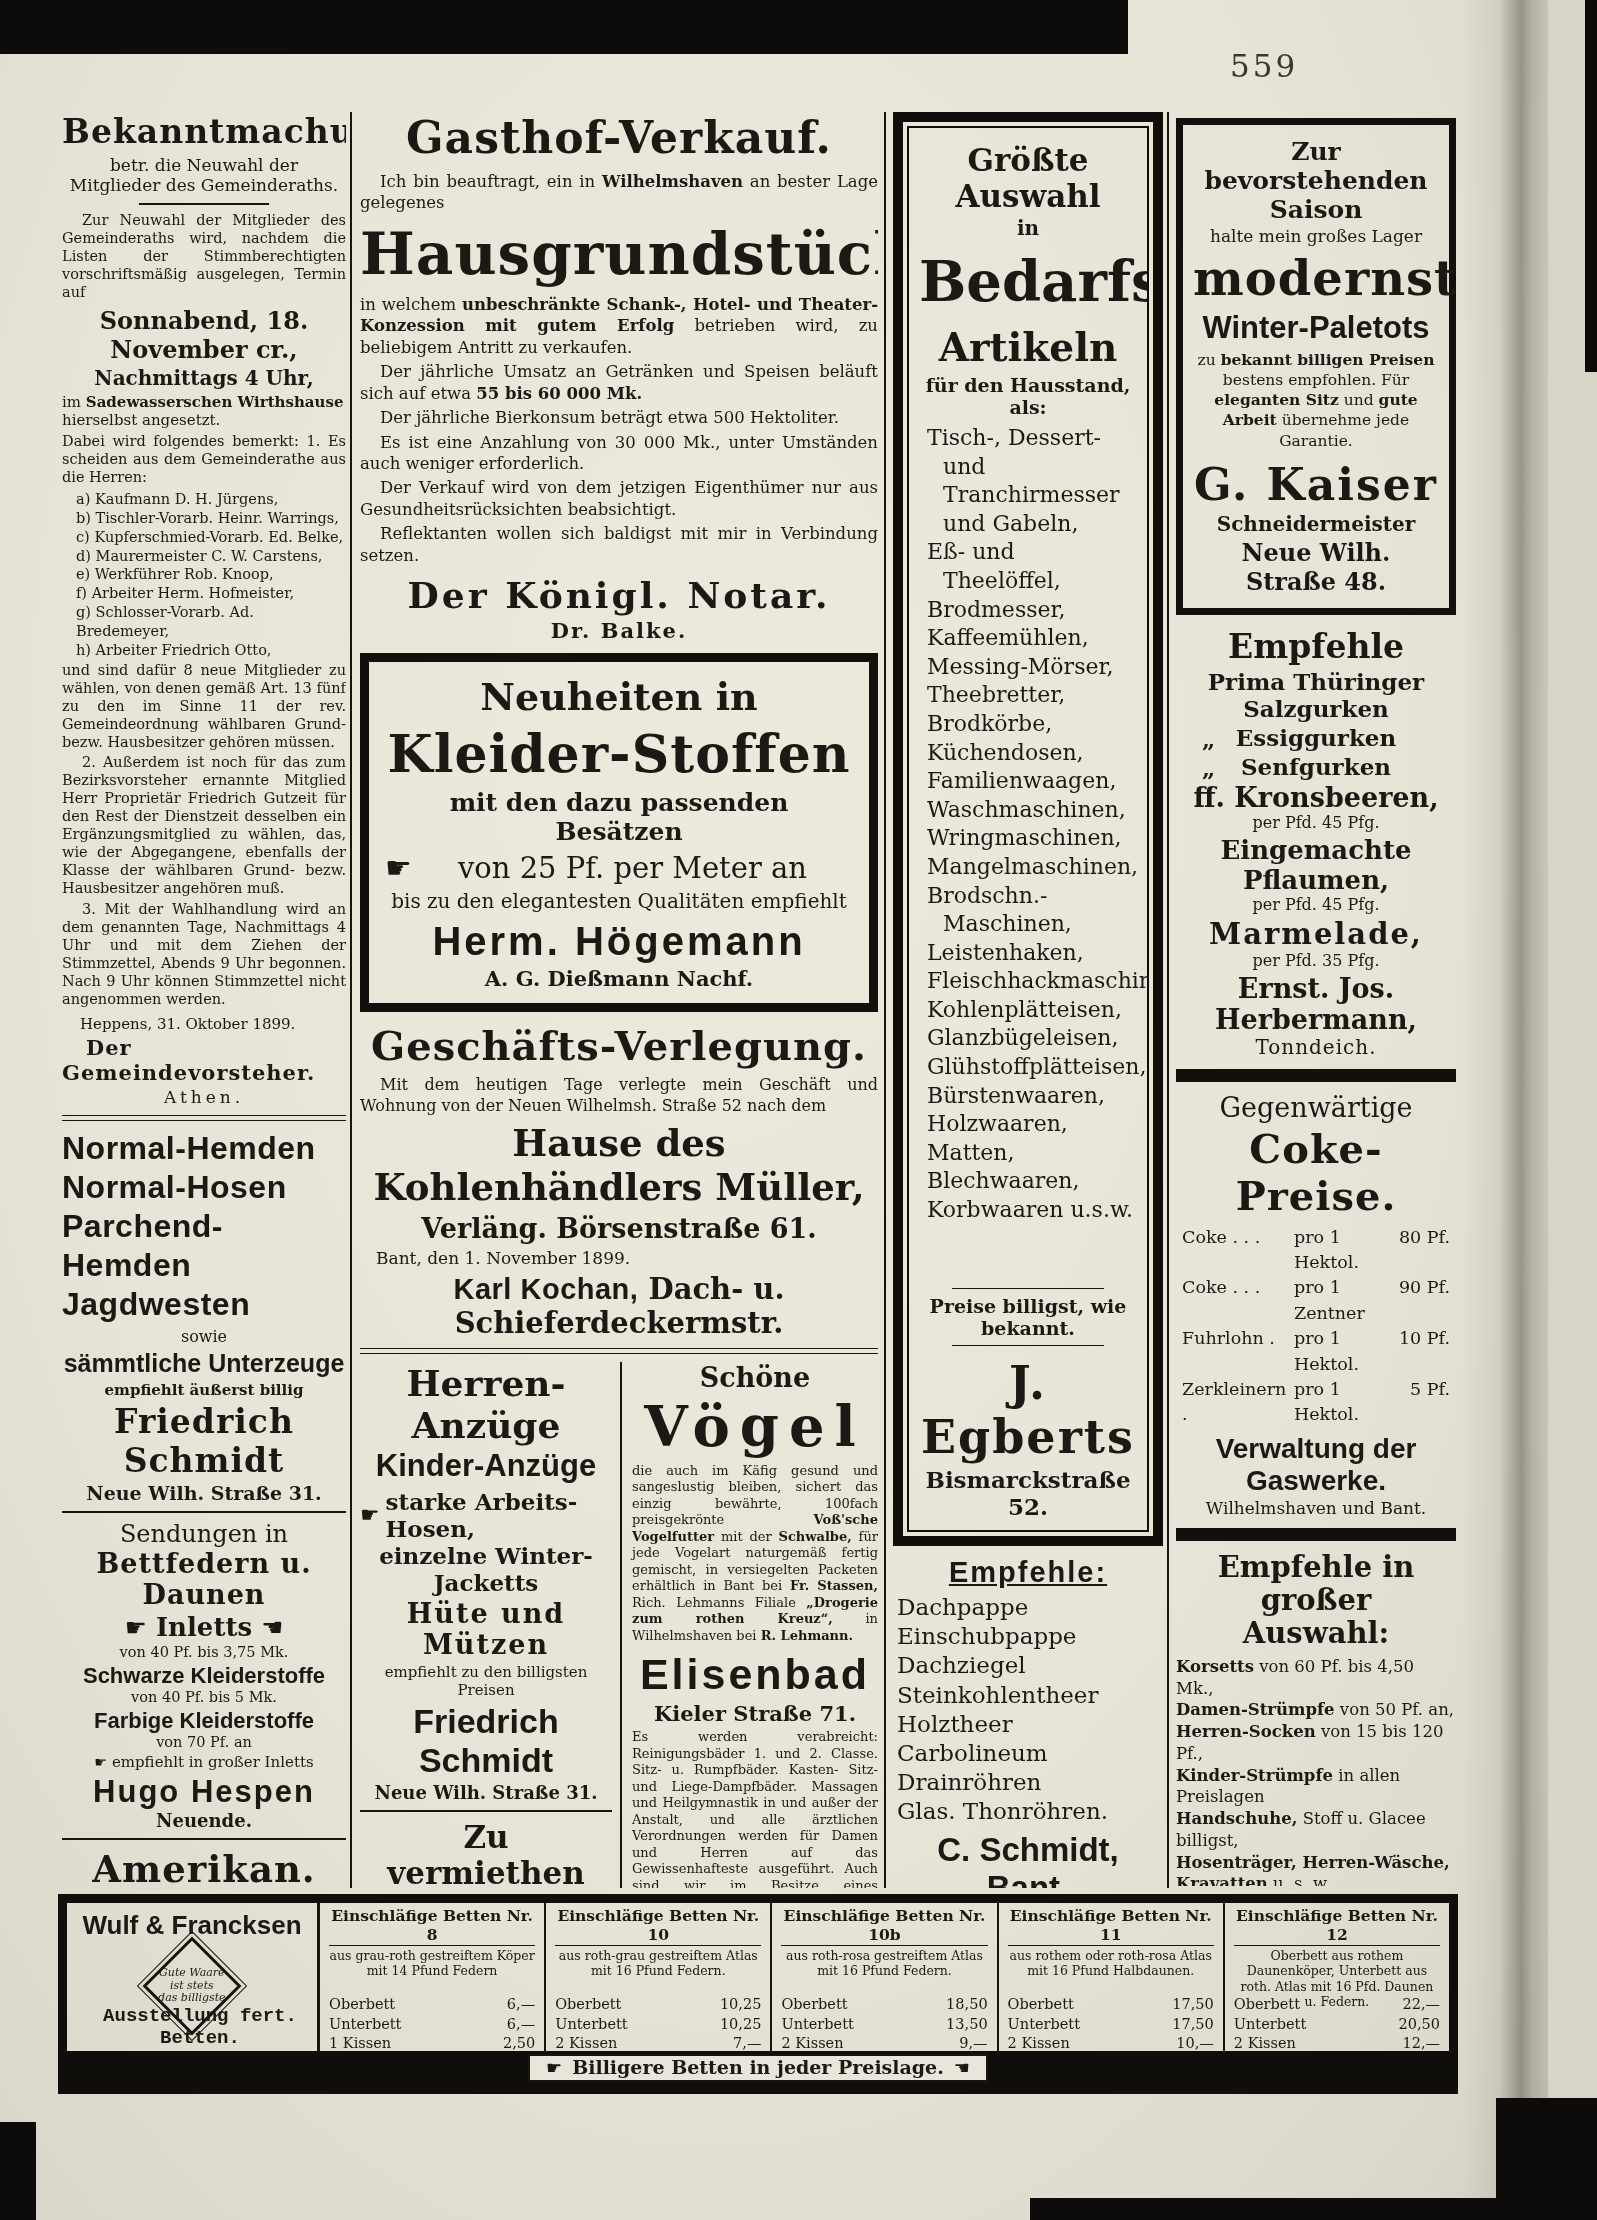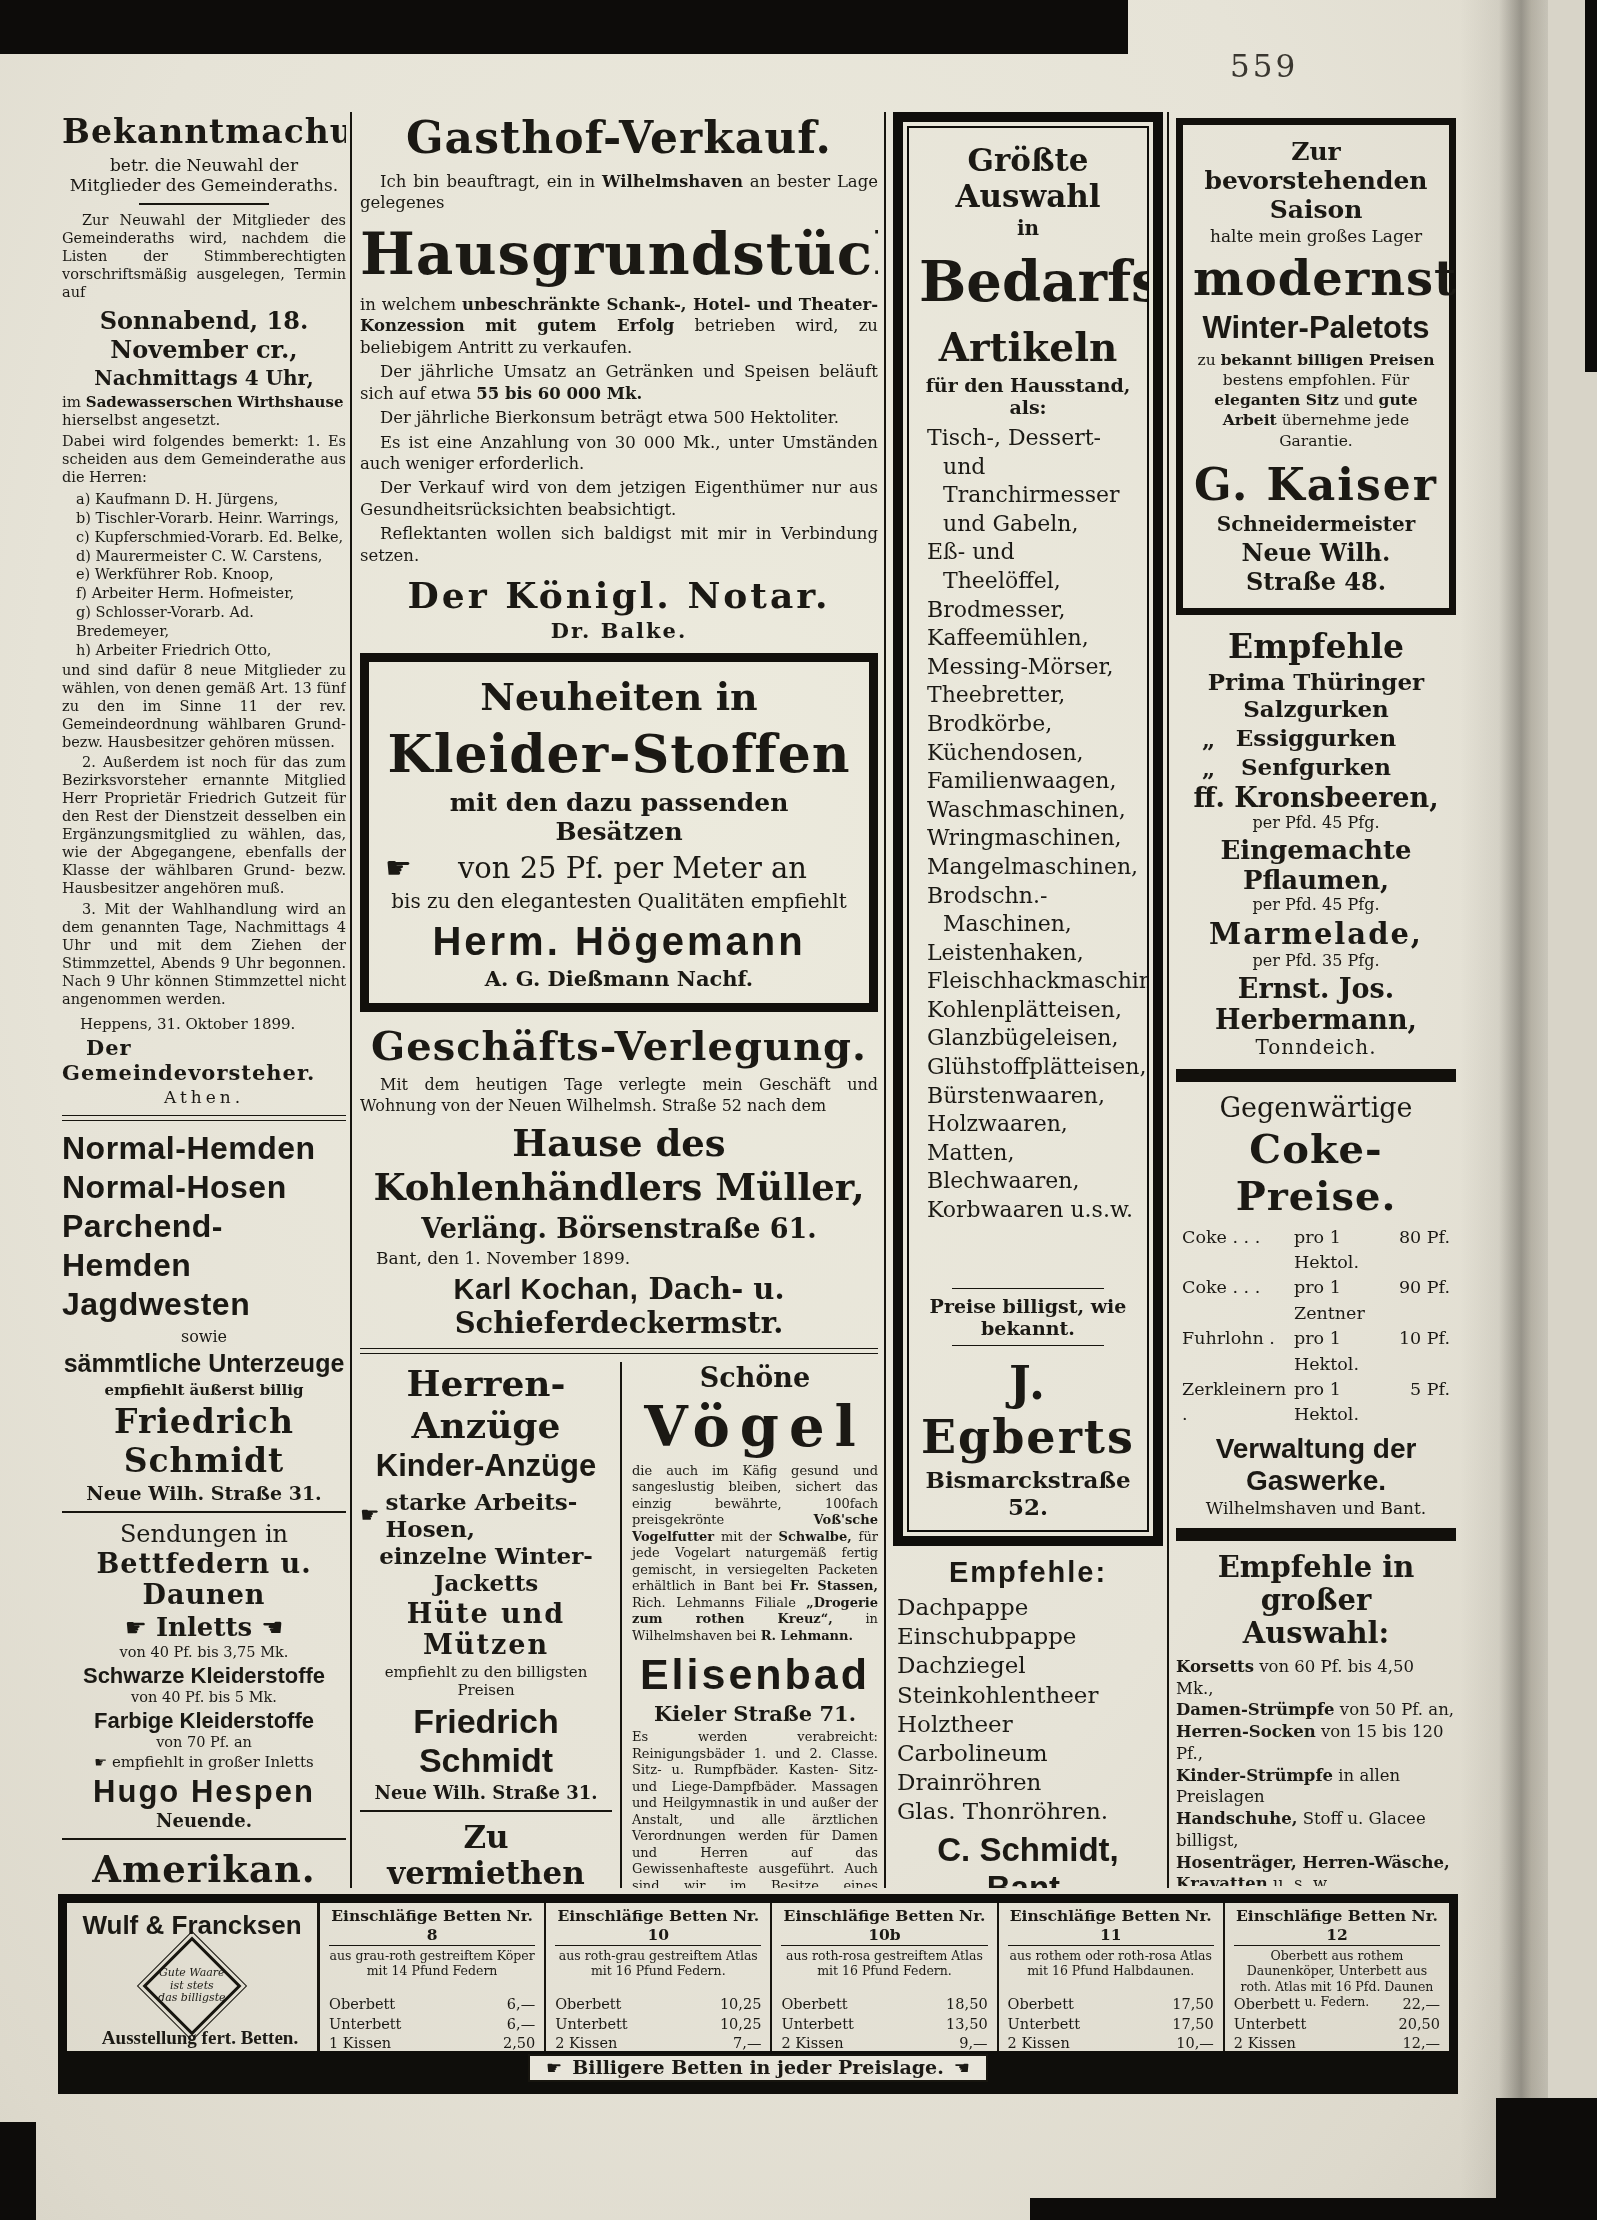--- a/index.html
+++ b/index.html
@@ -113,21 +113,21 @@
   .eg-l2{font-size:20px;font-weight:bold;text-align:center;margin:2px 0;}
   .eg-big1{font-size:56px;font-weight:bold;text-align:center;margin:6px 0 2px;}
   .eg-big2{font-size:39px;font-weight:bold;text-align:center;margin:8px 0 4px;}
   .eg-fuer{font-size:19px;font-weight:bold;text-align:center;margin-bottom:6px;}
   .eg-list{flex:1;font-size:22px;line-height:1.3;}
   .eg-item{padding-left:24px;text-indent:-16px;}
   .eg-preise{font-size:19px;font-weight:bold;text-align:center;}
   .eg-rule{border-top:1.5px solid #17150f;width:70%;margin:6px auto;}
   .eg-name{font-size:46px;font-weight:bold;text-align:center;letter-spacing:2px;margin:4px 0 2px;}
   .eg-addr{font-size:23px;font-weight:bold;text-align:center;}
-  .cs-title{font-family:"Liberation Sans",sans-serif;font-weight:bold;font-size:29px;text-align:center;letter-spacing:2px;margin:10px 0 4px;}
+  .cs-title{font-family:"Liberation Sans",sans-serif;font-weight:bold;font-size:29px;text-align:center;letter-spacing:2px;margin:10px 0 4px;text-decoration:underline;}
   .cs-item{font-size:23px;line-height:1.27;padding-left:4px;}
   .cs-name{font-family:"Liberation Sans",sans-serif;font-weight:bold;font-size:33px;text-align:center;margin-top:4px;}
   
   .ka-box{border:7px solid #12100c;padding:12px 10px;}
   .ka-l1{font-size:25px;font-weight:bold;text-align:center;}
   .ka-l2{font-size:17px;text-align:center;margin:2px 0;}
   .ka-big{font-size:48px;font-weight:bold;text-align:center;letter-spacing:1px;margin:4px 0;}
   .ka-l3{font-family:"Liberation Sans",sans-serif;font-weight:bold;font-size:31px;text-align:center;margin:2px 0 4px;}
   .ka-p{font-size:15.5px;line-height:1.3;text-align:center;}
   .ka-name{font-size:44px;font-weight:bold;text-align:center;letter-spacing:2px;margin:8px 0 2px;}
@@ -155,21 +155,21 @@
   .mu-title{font-size:29px;font-weight:bold;text-align:center;line-height:1.15;margin-bottom:5px;}
   .mu-item{font-size:16.5px;line-height:1.32;}
   
   .bottom-band{position:absolute;left:58px;top:1894px;width:1400px;height:200px;border:9px solid #0f0e0b;box-sizing:border-box;}
   .bb-main{display:flex;height:148px;overflow:hidden;}
   .bb-brand{width:250px;border-right:3px solid #17150f;text-align:center;padding-top:7px;position:relative;overflow:hidden;}
   .bb-brand-name{font-family:"Liberation Sans",sans-serif;font-weight:bold;font-size:26px;}
   .diamond{width:64px;height:64px;margin:10px auto 0;border:3px solid #17150f;outline:1.5px solid #17150f;outline-offset:3px;
     transform:rotate(45deg);display:flex;align-items:center;justify-content:center;}
   .diamond-text{transform:rotate(-45deg);font-style:italic;font-size:11px;line-height:1.15;white-space:nowrap;}
-  .bb-brand-sub{position:absolute;left:16px;right:0;bottom:2px;font-family:Liberation Serif, serif;font-weight:bold;font-size:19px;}
+  .bb-brand-sub{position:absolute;left:16px;right:0;bottom:2px;font-family:Liberation Mono, monospace;font-weight:bold;font-size:19px;}
   .bb-col{flex:1;border-right:2px solid #17150f;padding:3px 9px 0;overflow:hidden;}
   .bb-col:last-child{border-right:none;}
   .bb-head{font-size:15.5px;font-weight:bold;text-align:center;border-bottom:1px solid #17150f;padding-bottom:1px;}
   .bb-desc{font-size:12.5px;line-height:1.22;text-align:center;height:47px;margin-top:2px;}
   .bb-row{display:flex;justify-content:space-between;font-size:14.5px;line-height:1.35;}
   .bb-strip{height:34px;background:#0f0e0b;display:flex;align-items:center;justify-content:center;}
   .bb-pill{background:#e8e5da;border:2px solid #17150f;padding:0 16px 2px;font-weight:bold;font-size:19px;display:flex;align-items:center;gap:10px;}
 </style>
 </head>
 <body>

